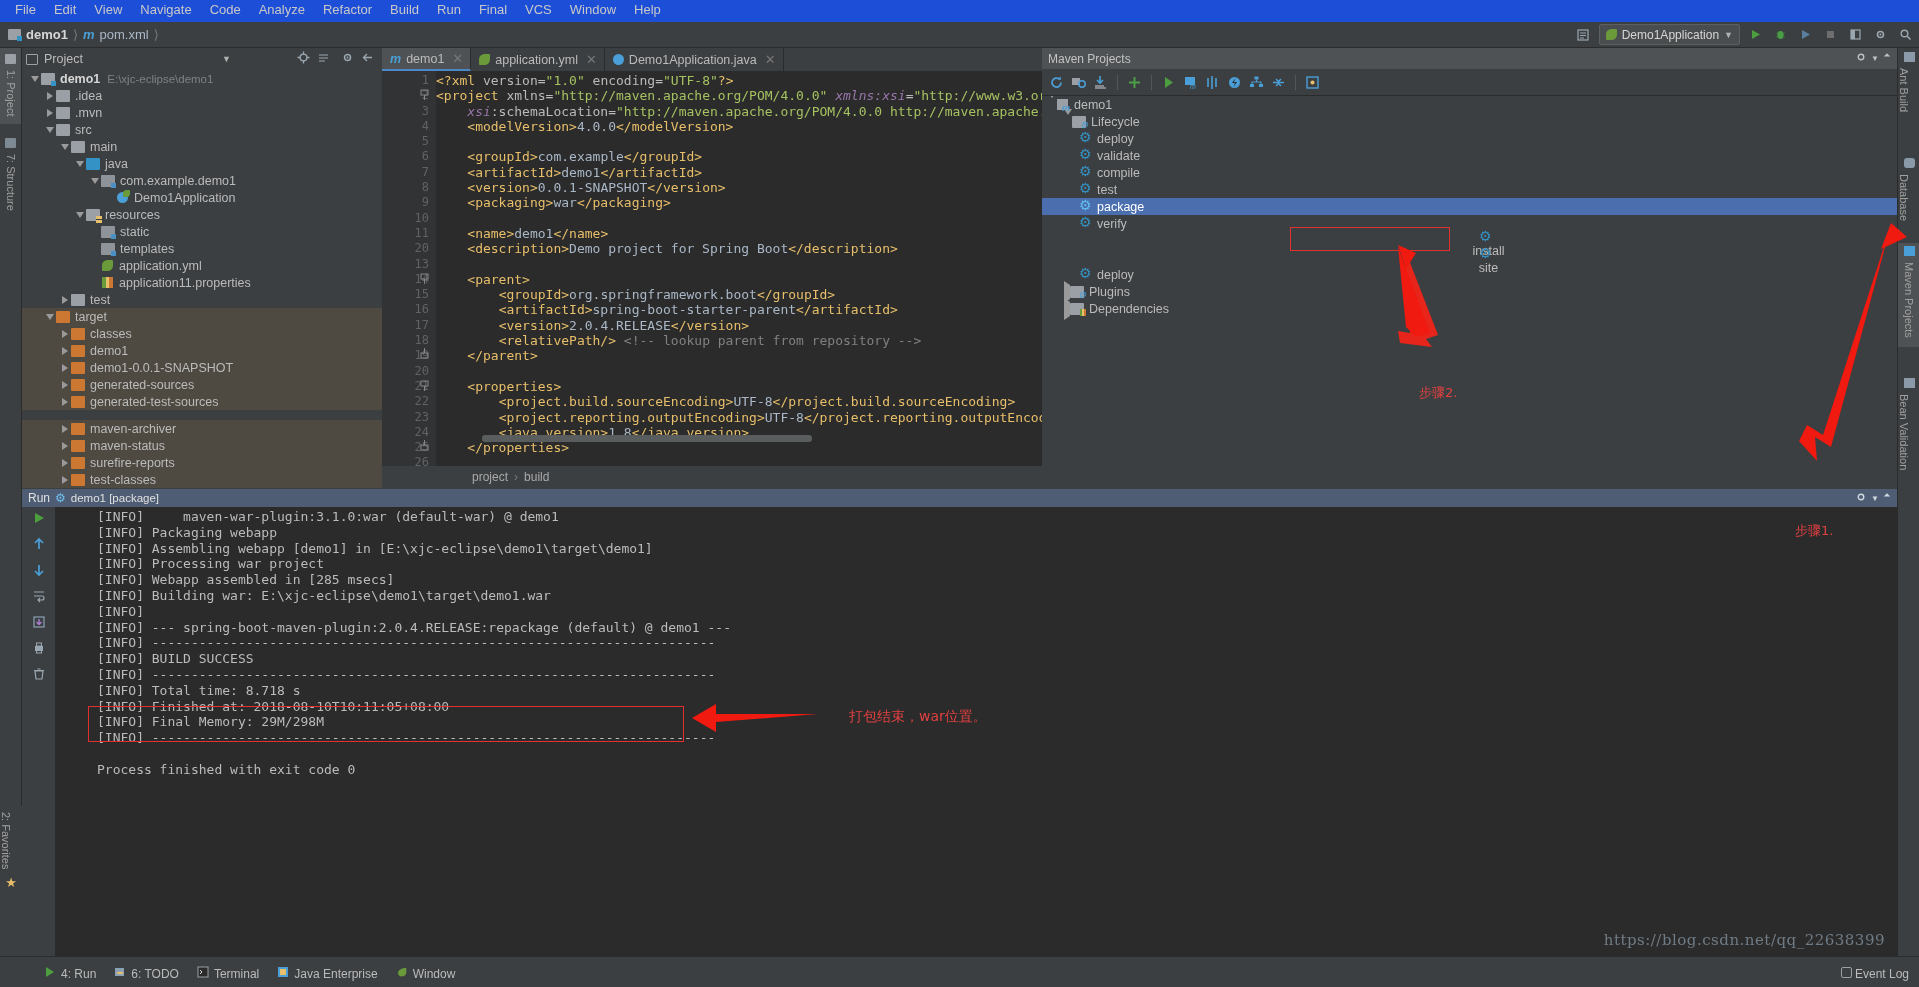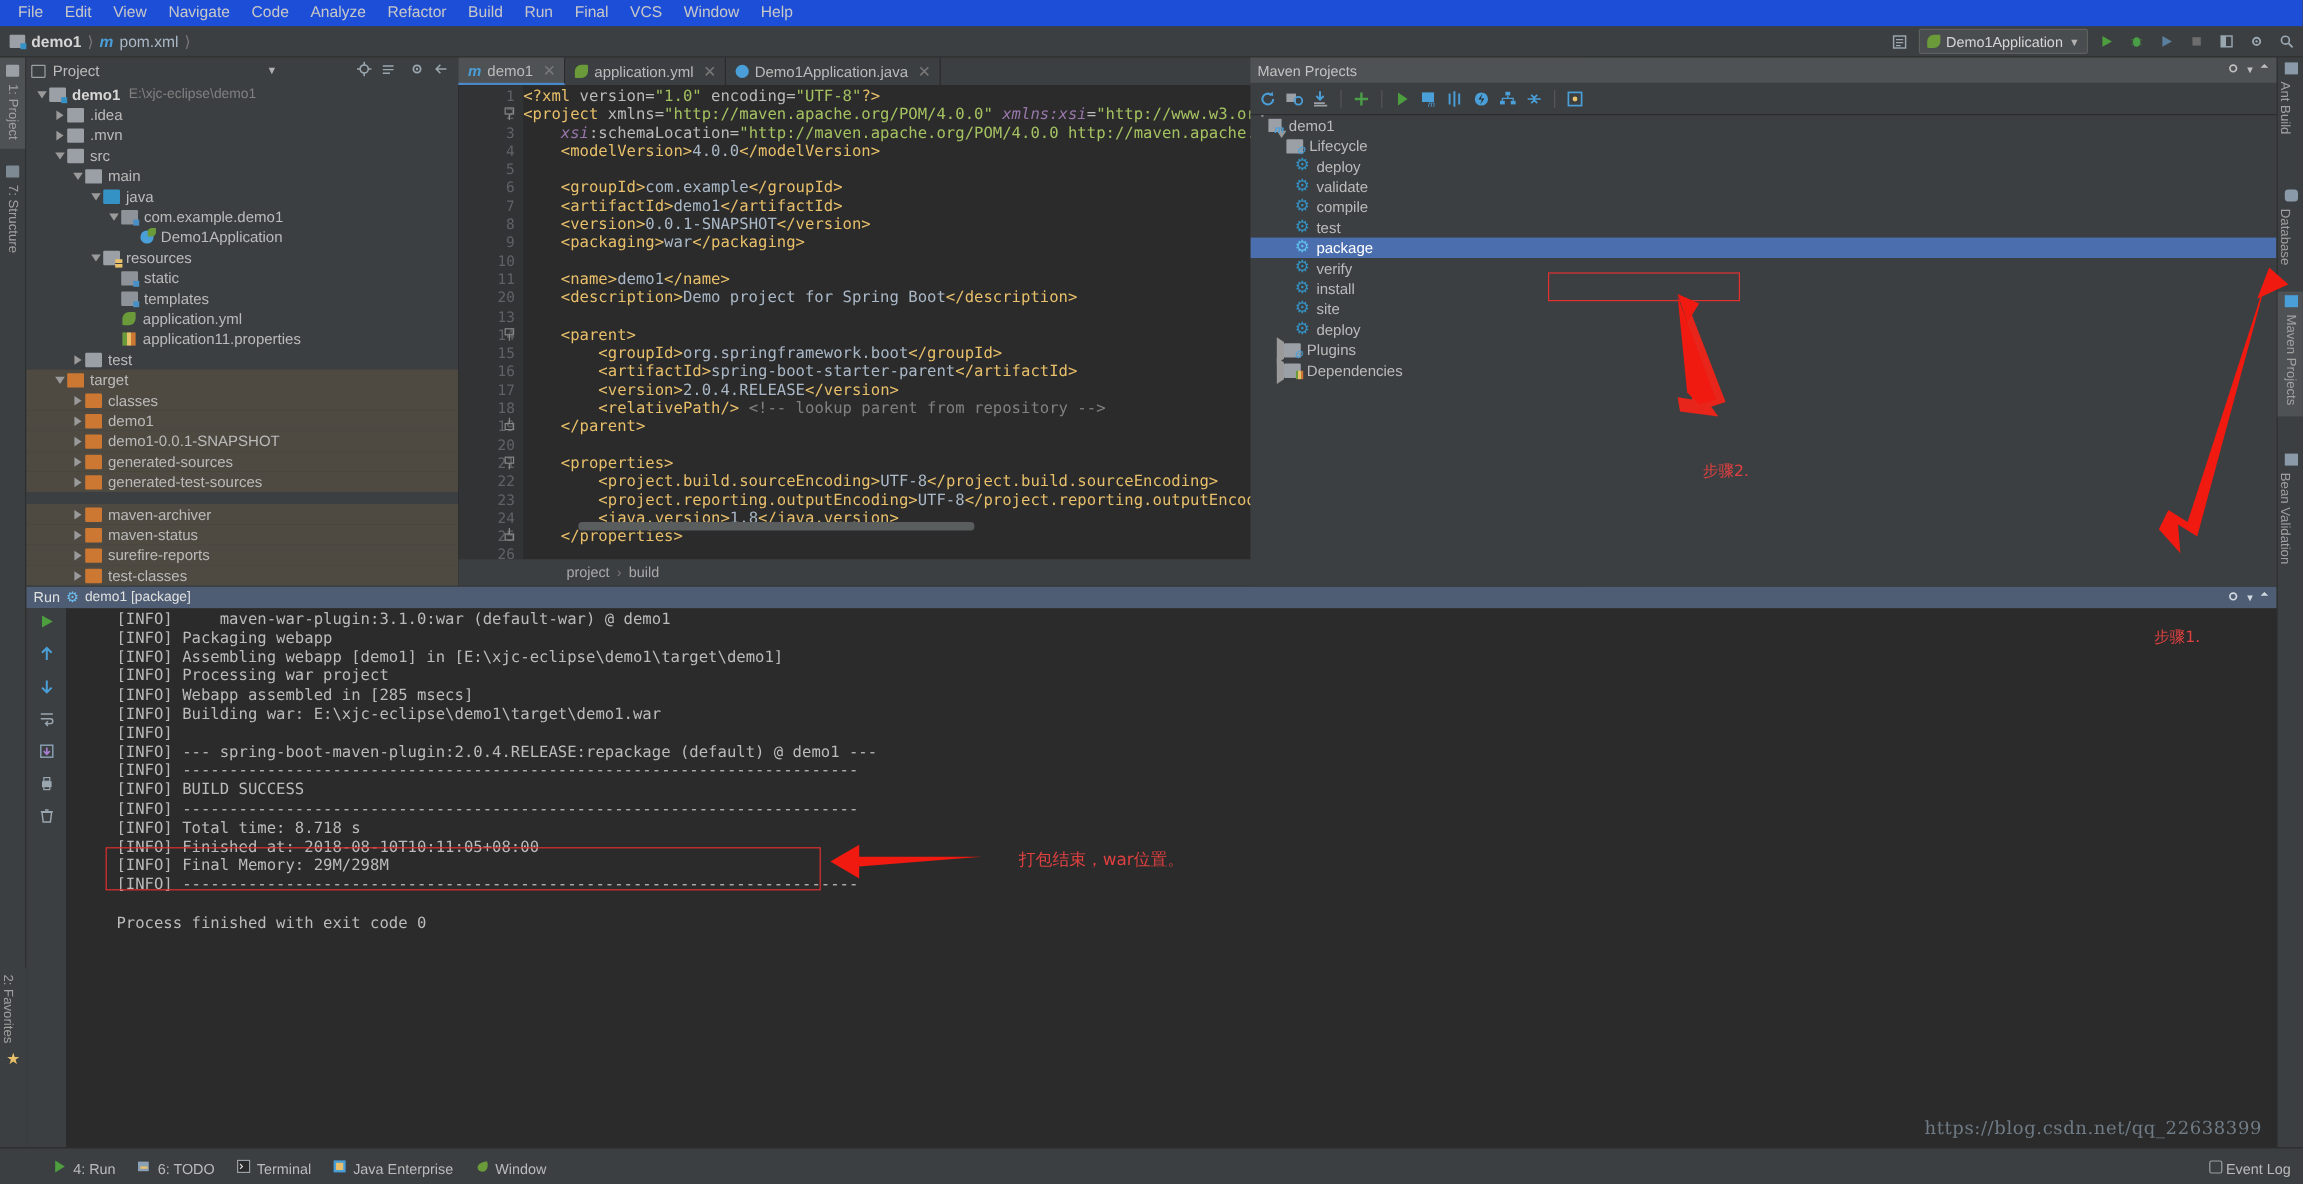--- a/index.html
+++ b/index.html
@@ -657,26 +657,26 @@
         <div class="mrow sel" style="padding-left: 38px;">
           <span class="tw"></span>
           <span class="gear"></span>
           <span>package</span>
         </div>
         <div class="mrow" style="padding-left: 38px;">
           <span class="tw"></span>
           <span class="gear"></span>
           <span>verify</span>
         </div>
-        <div class="mrow" style="padding-left: 38px;">
+        <div class="mrow" style="padding-left: 38px; flex-direction: column;">
           <span class="tw"></span>
           <span class="gear"></span>
           <span>install</span>
         </div>
-        <div class="mrow" style="padding-left: 38px;">
+        <div class="mrow" style="padding-left: 38px; flex-direction: column;">
           <span class="tw"></span>
           <span class="gear"></span>
           <span>site</span>
         </div>
         <div class="mrow" style="padding-left: 38px;">
           <span class="tw"></span>
           <span class="gear"></span>
           <span>deploy</span>
         </div>
         <div class="mrow" style="padding-left: 22px;">

